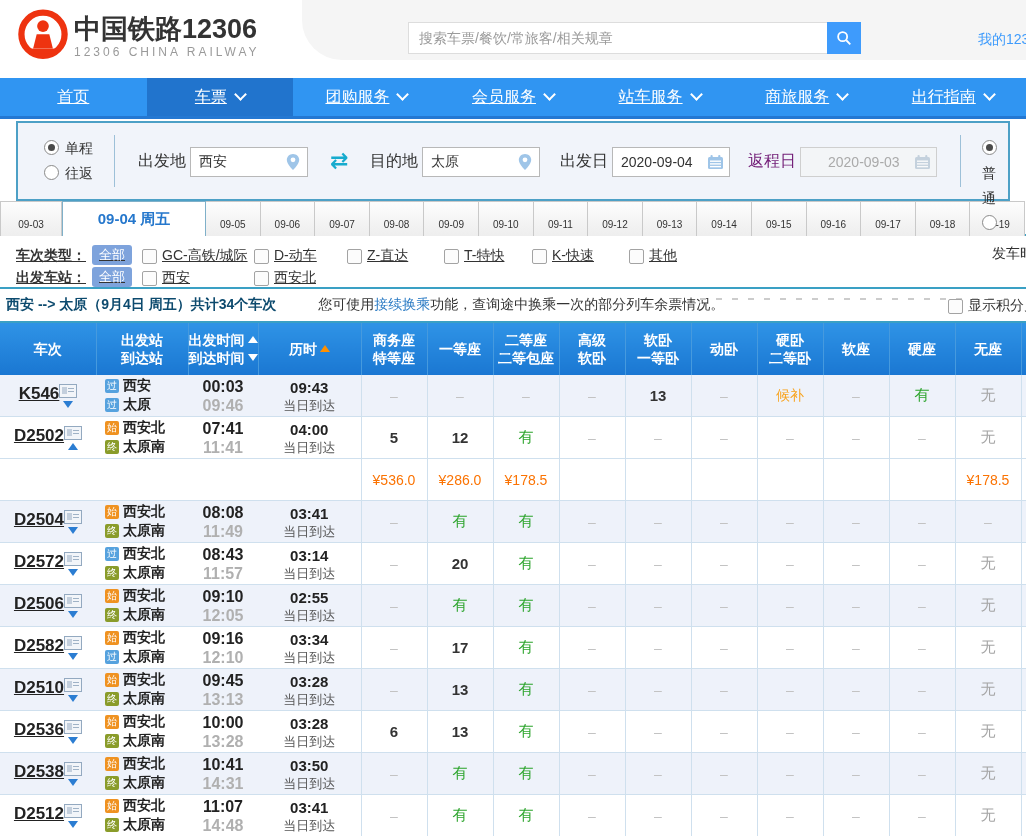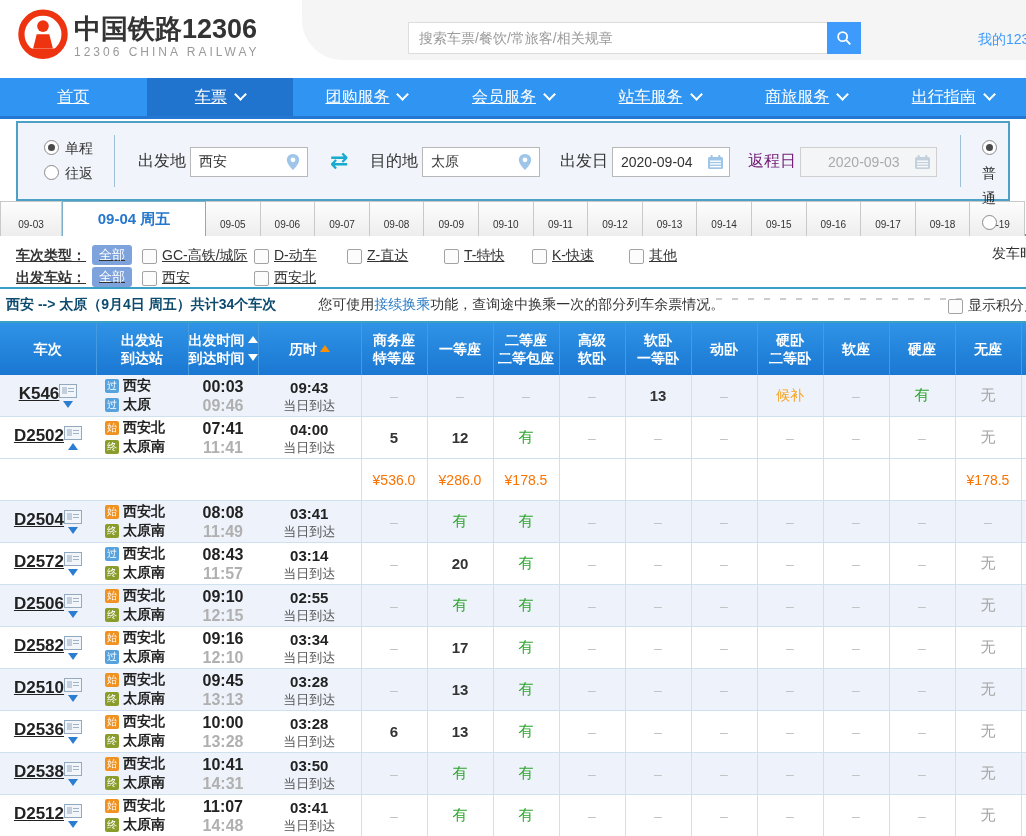--- a/index.html
+++ b/index.html
@@ -571,21 +571,21 @@
             <span class="badge b-start">始</span>
             <span class="st-n">西安北</span>
           </div>
           <div class="st-row">
             <span class="badge b-end">终</span>
             <span class="st-n">太原南</span>
           </div>
         </td>
         <td class="td-time">
           <div class="dep">09:10</div>
-          <div class="arr2">12:15</div>
+          <div class="arr2">12:05</div>
         </td>
         <td class="td-dur">
           <div class="dur">02:55</div>
           <div class="note">当日到达</div>
         </td>
         <td class="td-seat"><span class="s-dash">–</span></td>
         <td class="td-seat"><span class="s-avail">有</span></td>
         <td class="td-seat"><span class="s-avail">有</span></td>
         <td class="td-seat"><span class="s-dash">–</span></td>
         <td class="td-seat"><span class="s-dash">–</span></td>

